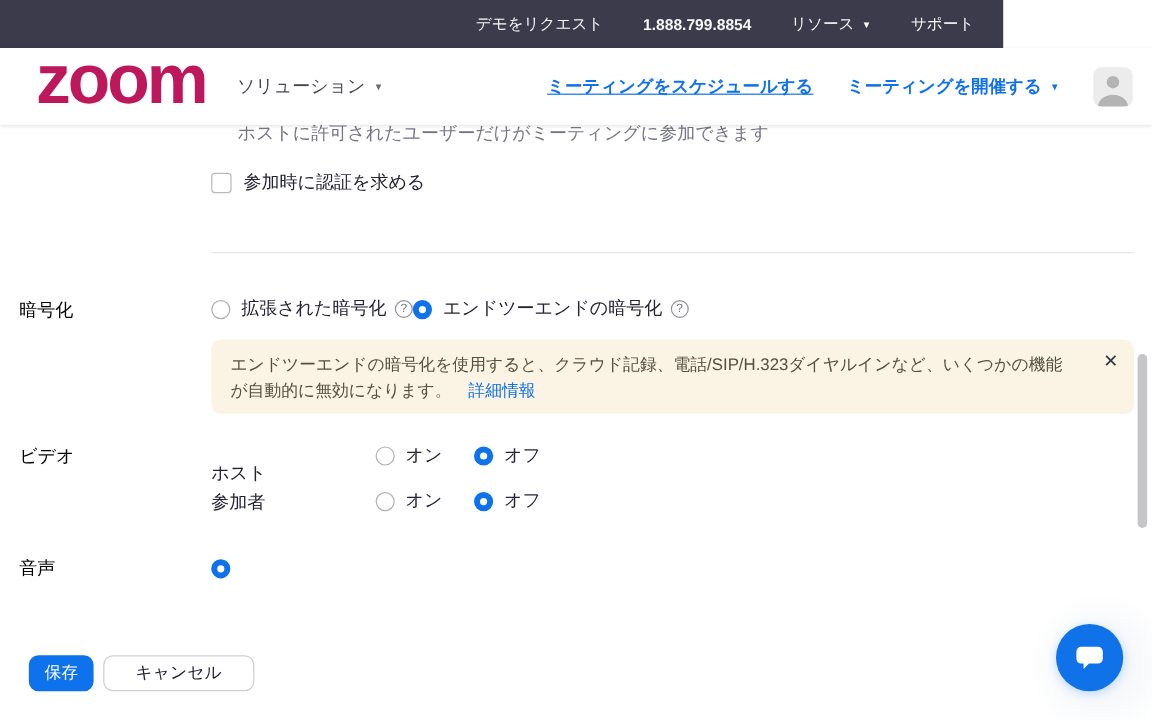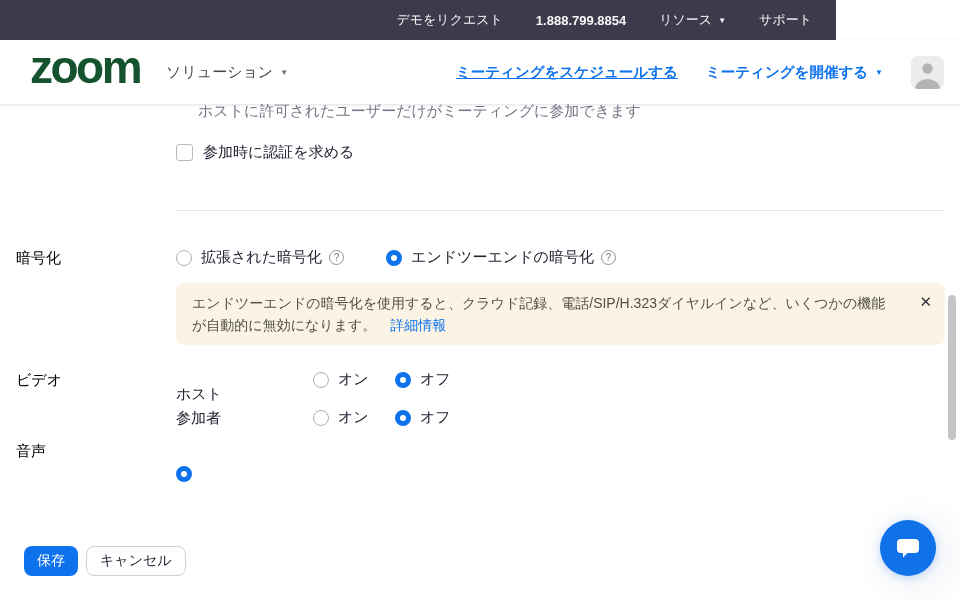--- a/index.html
+++ b/index.html
@@ -19,21 +19,21 @@
   .tb-phone { font-weight:bold; }
   .caret { font-size:8px; line-height:1; position:relative; top:1px; }
   
   .header {
     position:absolute; top:40px; left:0; width:960px; height:64px;
     background:#fff; display:flex; align-items:center;
     padding:0 16px 0 30px; box-shadow:0 1px 3px rgba(0,0,0,0.12);
     z-index:5;
   }
   .logo {
-    color:#14532d; font-size:46px; font-weight:bold; letter-spacing:-2.5px;
+    color:#be185d; font-size:58px; font-weight:bold; letter-spacing:-2.5px;
     line-height:0.8; padding-bottom:10px; cursor:pointer;
   }
   .solutions {
     margin-left:26px; font-size:15px; color:#46464f; cursor:pointer;
     display:inline-flex; align-items:center; gap:7px;
   }
   .solutions .caret { color:#6b6b76; }
   .header-right { margin-left:auto; display:flex; align-items:center; gap:28px; }
   .hlink {
     color:#0E72ED; font-size:14.5px; font-weight:bold; cursor:pointer;
@@ -61,40 +61,40 @@
   .radio {
     width:16px; height:16px; border-radius:50%; background:#fff;
     border:1px solid #b0b0b6; flex:0 0 auto;
   }
   .radio.selected { border:5px solid #0E72ED; }
   .qicon {
     width:15px; height:15px; border-radius:50%; border:1px solid #90909a;
     color:#74747f; font-size:10px; display:inline-flex; align-items:center;
     justify-content:center; cursor:pointer; margin-left:-2px;
   }
-  .enc-row { display:flex; gap:42px; }
+  .enc-row { display:flex; }
   
   .warning {
     background:#FBF4E4; border-radius:8px; padding:9px 56px 9px 16px;
     font-size:14px; color:#52503f; line-height:22px;
   }
   .warn-link { color:#0E72ED; cursor:pointer; margin-left:14px; white-space:nowrap; }
   .warn-close {
     position:absolute; right:13px; top:11px; font-size:15px; color:#35353f;
     cursor:pointer; line-height:1;
   }
   
   .btn {
     height:30px; border-radius:8px; font-size:14px;
     font-family:"Liberation Sans","DejaVu Sans",sans-serif;
     display:inline-flex; align-items:center; justify-content:center;
     cursor:pointer;
   }
   .btn-save { background:#0E72ED; color:#fff; border:none; padding:0 13px; }
-  .btn-cancel { background:#fff; color:#232333; border:1px solid #cfcfd4; padding:0 13px;text-align:right; }
+  .btn-cancel { background:#fff; color:#232333; border:1px solid #cfcfd4; padding:0 26px;text-align:right; }
   
   .chat-halo {
     position:absolute; left:852px; top:498px; width:108px; height:102px;
     background:radial-gradient(circle at 60% 55%, rgba(225,231,240,0.55), rgba(255,255,255,0) 70%);
     pointer-events:none;
   }
   .chat {
     position:absolute; left:880px; top:520px; width:56px; height:56px;
     border-radius:50%; background:#1072E8; display:flex; align-items:center;
     justify-content:center; cursor:pointer; box-shadow:0 2px 8px rgba(16,114,232,0.25);
@@ -181,21 +181,21 @@
 <div class="abs opt-label" style="left:176px; top:409px;">参加者</div>
 <label class="abs opt" style="left:313px; top:408px;">
   <span class="radio"></span>
   <span class="opt-label">オン</span>
 </label>
 <label class="abs opt" style="left:395px; top:408px;">
   <span class="radio selected"></span>
   <span class="opt-label">オフ</span>
 </label>
 
-<div class="abs section-label" style="left:16px; top:442px;">音声</div>
+<div class="abs section-label" style="left:16px; top:464px;">音声</div>
 <label class="abs opt" style="left:176px; top:466px;">
   <span class="radio selected"></span>
 </label>
 
 <button class="abs btn btn-save" style="left:24px; top:546px;">保存</button>
 <button class="abs btn btn-cancel" style="left:86px; top:546px;">キャンセル</button>
 
 <div class="chat-halo"></div>
 <div class="chat">
   <svg width="26" height="24" viewBox="0 0 26 24">

